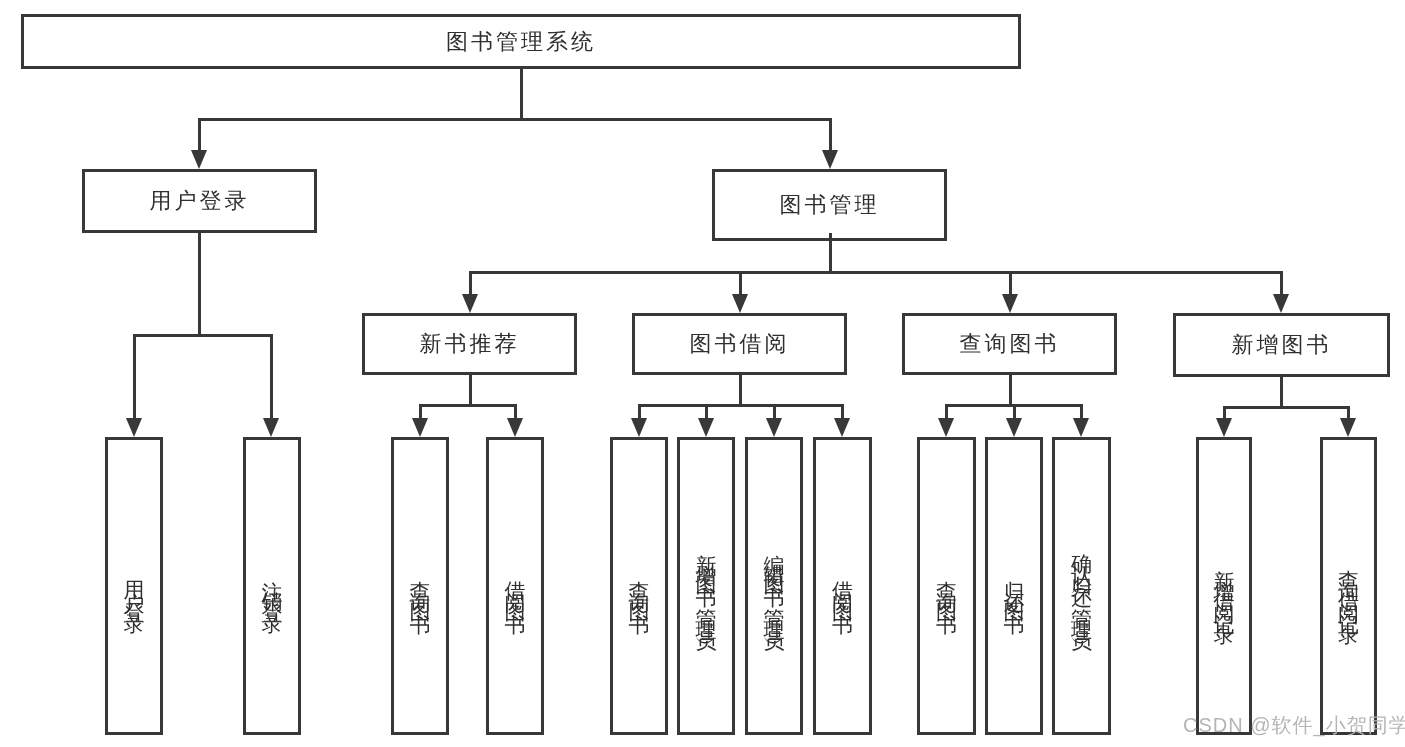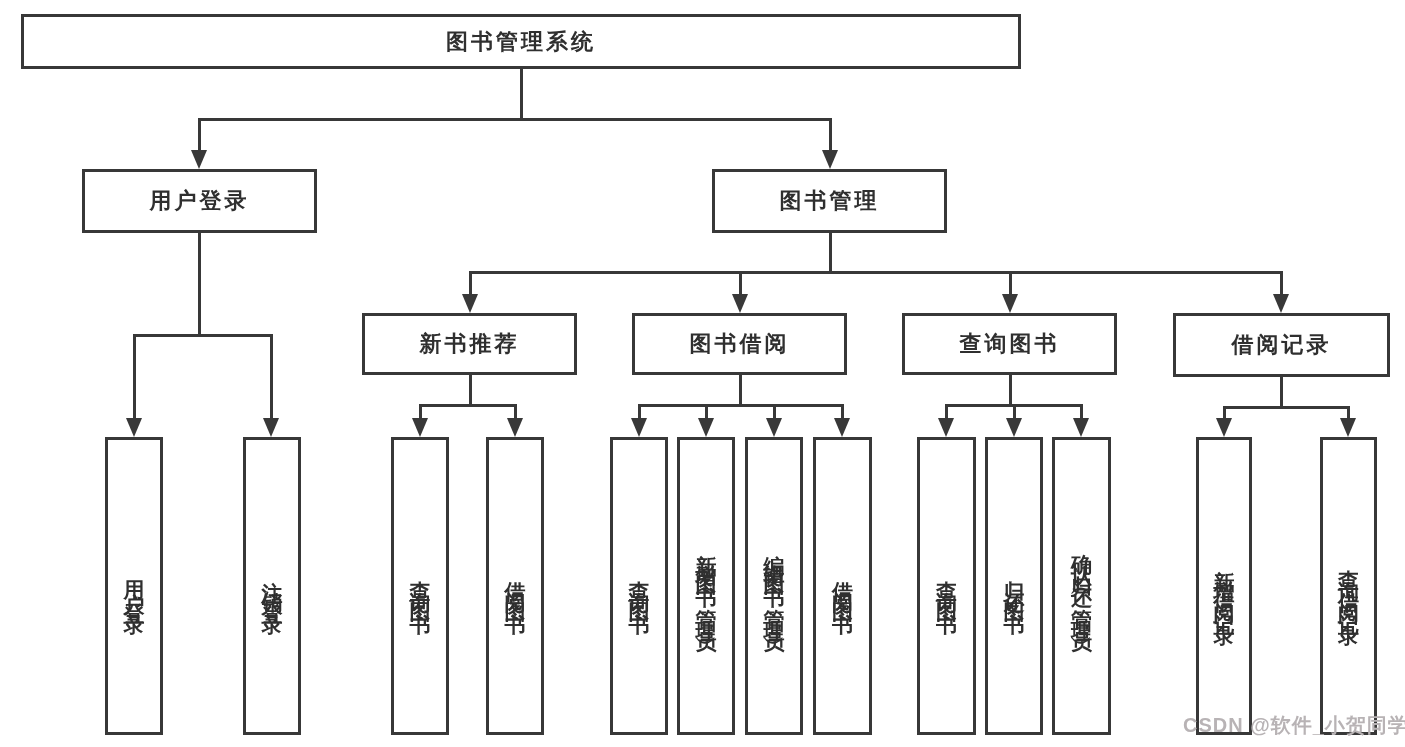--- a/index.html
+++ b/index.html
@@ -3,21 +3,20 @@
 <meta charset="utf-8">
 <style>
   html,body{margin:0;padding:0;background:#ffffff;}
   .stage{
     position:relative;
     width:1405px;height:747px;
     background:#ffffff;
     font-family:"Liberation Sans","DejaVu Sans",sans-serif;
     color:#2f2f2f;
     overflow:hidden;
-    font-weight:bold;
   }
   .box{
     position:absolute;
     box-sizing:border-box;
     border:3px solid #383838;
     background:#ffffff;
     display:flex;
     align-items:center;
     justify-content:center;
     font-size:22px;
@@ -58,21 +57,21 @@
   <div class="box" style="left:21px;top:14px;width:1000px;height:55px;">图书管理系统</div>
 
   <div class="vline" style="left:520px;top:69px;height:51px;"></div>
   <div class="hline" style="left:198px;top:118px;width:634px;"></div>
   <div class="vline" style="left:198px;top:118px;height:33px;"></div>
   <div class="ahead" style="left:191px;top:150px;"></div>
   <div class="vline" style="left:829px;top:118px;height:33px;"></div>
   <div class="ahead" style="left:822px;top:150px;"></div>
 
   <div class="box" style="left:82px;top:169px;width:235px;height:64px;">用户登录</div>
-  <div class="box" style="left:712px;top:169px;width:235px;height:64px;">图书管理</div>
+  <div class="box" style="left:712px;top:169px;width:235px;height:72px;">图书管理</div>
 
   <div class="vline" style="left:198px;top:233px;height:103px;"></div>
   <div class="hline" style="left:133px;top:334px;width:140px;"></div>
   <div class="vline" style="left:133px;top:334px;height:86px;"></div>
   <div class="ahead" style="left:126px;top:418px;"></div>
   <div class="vline" style="left:270px;top:334px;height:86px;"></div>
   <div class="ahead" style="left:263px;top:418px;"></div>
 
   <div class="vline" style="left:829px;top:233px;height:40px;"></div>
   <div class="hline" style="left:469px;top:271px;width:814px;"></div>
@@ -81,21 +80,21 @@
   <div class="vline" style="left:739px;top:271px;height:24px;"></div>
   <div class="ahead" style="left:732px;top:294px;"></div>
   <div class="vline" style="left:1009px;top:271px;height:24px;"></div>
   <div class="ahead" style="left:1002px;top:294px;"></div>
   <div class="vline" style="left:1280px;top:271px;height:24px;"></div>
   <div class="ahead" style="left:1273px;top:294px;"></div>
 
   <div class="box" style="left:362px;top:313px;width:215px;height:62px;">新书推荐</div>
   <div class="box" style="left:632px;top:313px;width:215px;height:62px;">图书借阅</div>
   <div class="box" style="left:902px;top:313px;width:215px;height:62px;">查询图书</div>
-  <div class="box" style="left:1173px;top:313px;width:217px;height:64px;">借阅记录</div>
+  <div class="box" style="left:1173px;top:313px;width:217px;height:64px;">新增图书</div>
 
   <div class="vline" style="left:469px;top:375px;height:31px;"></div>
   <div class="hline" style="left:419px;top:404px;width:98px;"></div>
   <div class="vline" style="left:419px;top:404px;height:16px;"></div>
   <div class="ahead" style="left:412px;top:418px;"></div>
   <div class="vline" style="left:514px;top:404px;height:16px;"></div>
   <div class="ahead" style="left:507px;top:418px;"></div>
 
   <div class="vline" style="left:739px;top:375px;height:31px;"></div>
   <div class="hline" style="left:638px;top:404px;width:206px;"></div>

